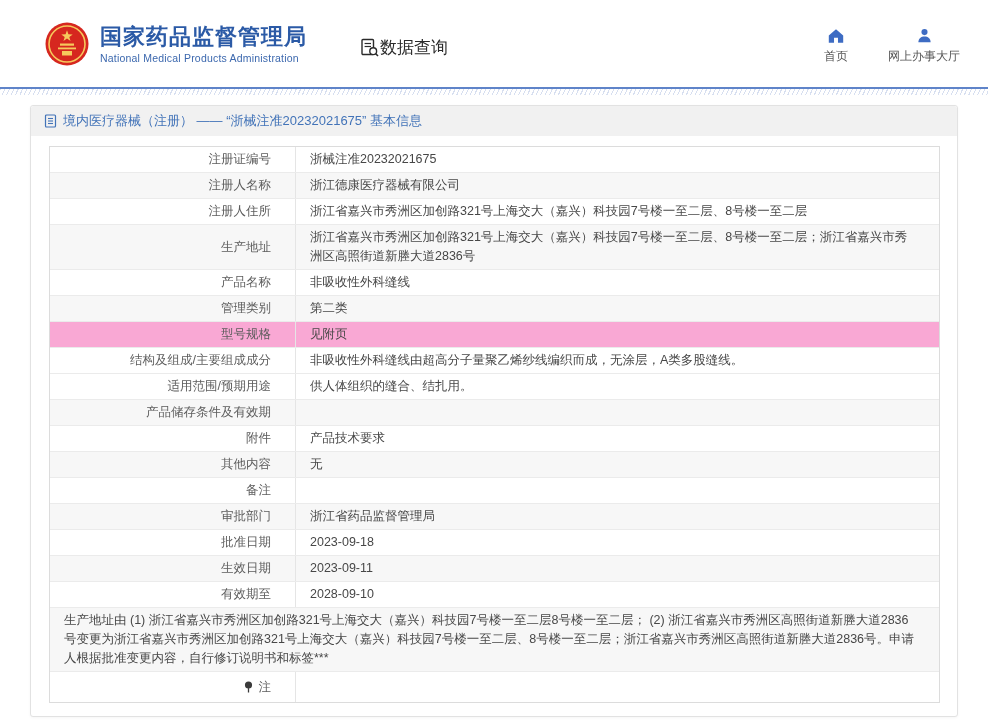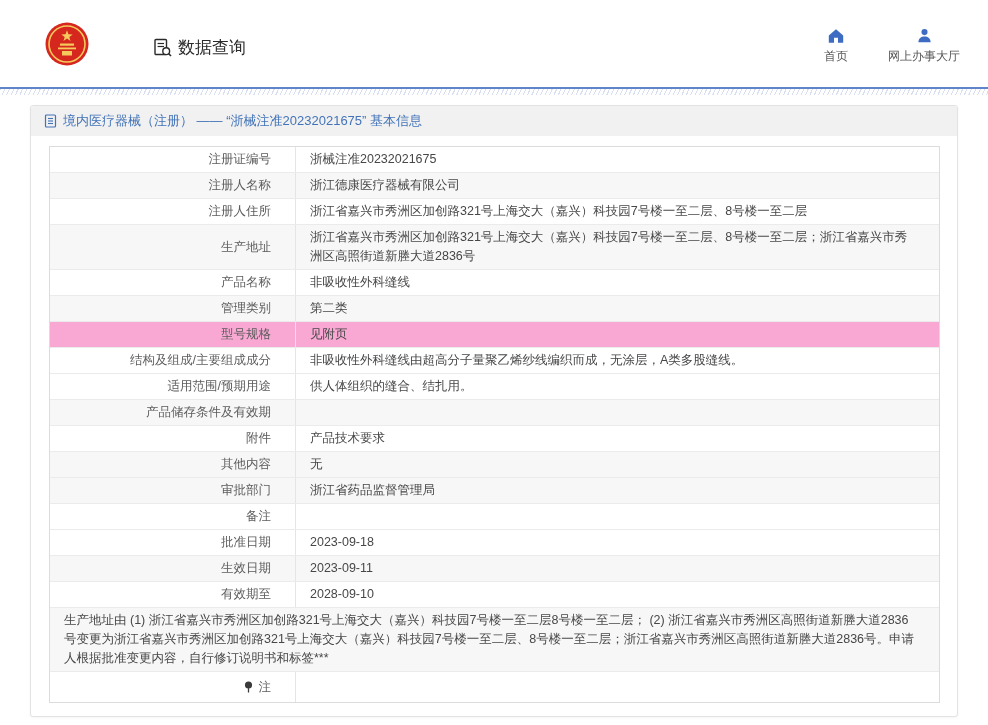--- a/index.html
+++ b/index.html
@@ -5,21 +5,21 @@
   * { margin:0; padding:0; box-sizing:border-box; }
   html,body { width:988px; height:725px; overflow:hidden; background:#fff;
               font-family:"Liberation Sans","DejaVu Sans",sans-serif; }
 
   
   .site-header { display:flex; align-items:center; height:87px; padding:0 28px 0 45px; background:#fff; }
   .brand { display:flex; align-items:center; cursor:pointer; }
   .emblem { width:44px; height:44px; margin-right:11px; flex:0 0 auto; }
   .org-cn { font-size:22px; font-weight:700; color:#2b5aa6; letter-spacing:1px; line-height:26px; }
   .org-en { font-size:10.5px; color:#3c68ae; margin-top:2px; letter-spacing:0.2px; }
-  .section-query { display:flex; align-items:center; gap:5px; margin-left:52px; margin-top:8px;
+  .section-query { display:flex; align-items:center; margin-left:52px; margin-top:8px;
                    font-size:17px; color:#2a2a2a; cursor:pointer; }
   .hspacer { flex:1; }
   .top-nav { display:flex; gap:40px; margin-top:4px; }
   .nav-item { display:flex; flex-direction:column; align-items:center; cursor:pointer; }
   .nav-item .nav-label { font-size:12px; color:#555; margin-top:4px; white-space:nowrap; }
 
   
   .band { height:8px; border-top:2px solid #5f84c9;
           background:repeating-linear-gradient(115deg,#d7dfF0 0 1px,transparent 1px 4px); }
 
@@ -52,20 +52,24 @@
 <header class="site-header">
   <div class="brand">
     <svg class="emblem" viewBox="0 0 44 44">
       <circle cx="22" cy="22" r="21.5" fill="#d6271f"></circle>
       <circle cx="22" cy="22" r="18" fill="none" stroke="#f6c95c" stroke-width="1.6"></circle>
       <polygon fill="#f6c95c" points="22,8.2 23.4,12.3 27.7,12.4 24.3,15 25.5,19.1 22,16.6 18.5,19.1 19.7,15 16.3,12.4 20.6,12.3"></polygon>
       <rect x="15" y="21.5" width="14" height="2.2" fill="#f6c95c"></rect>
       <rect x="13" y="25.5" width="18" height="1.8" fill="#f6c95c"></rect>
       <rect x="17" y="29" width="10" height="4.5" fill="#f6c95c"></rect>
     </svg>
+    <div class="brand-text">
+      <div class="org-cn">国家药品监督管理局</div>
+      <div class="org-en">National Medical Products Administration</div>
+    </div>
   </div>
 
   <div class="section-query">
     <svg width="21" height="21" viewBox="0 0 21 21">
       <rect x="3" y="2.5" width="11.5" height="15" rx="1" fill="none" stroke="#2a2a2a" stroke-width="1.4"></rect>
       <line x1="5.6" y1="6.5" x2="12" y2="6.5" stroke="#2a2a2a" stroke-width="1.2"></line>
       <line x1="5.6" y1="9.5" x2="12" y2="9.5" stroke="#2a2a2a" stroke-width="1.2"></line>
       <circle cx="14.2" cy="14.2" r="3.4" fill="#fff" stroke="#2a2a2a" stroke-width="1.4"></circle>
       <line x1="16.7" y1="16.7" x2="19" y2="19" stroke="#2a2a2a" stroke-width="1.6"></line>
     </svg>
@@ -170,31 +174,31 @@
             <span>附件</span>
           </div>
           <div class="cell value">产品技术要求</div>
         </div>
         <div class="row shade-gray">
           <div class="cell label">
             <span>其他内容</span>
           </div>
           <div class="cell value">无</div>
         </div>
+        <div class="row shade-white">
+          <div class="cell label">
+            <span>备注</span>
+          </div>
+          <div class="cell value"></div>
+        </div>
         <div class="row shade-gray">
           <div class="cell label">
             <span>审批部门</span>
           </div>
           <div class="cell value">浙江省药品监督管理局</div>
-        </div>
-        <div class="row shade-white">
-          <div class="cell label">
-            <span>备注</span>
-          </div>
-          <div class="cell value"></div>
         </div>
         <div class="row shade-white">
           <div class="cell label">
             <span>批准日期</span>
           </div>
           <div class="cell value">2023-09-18</div>
         </div>
         <div class="row shade-gray">
           <div class="cell label">
             <span>生效日期</span>

